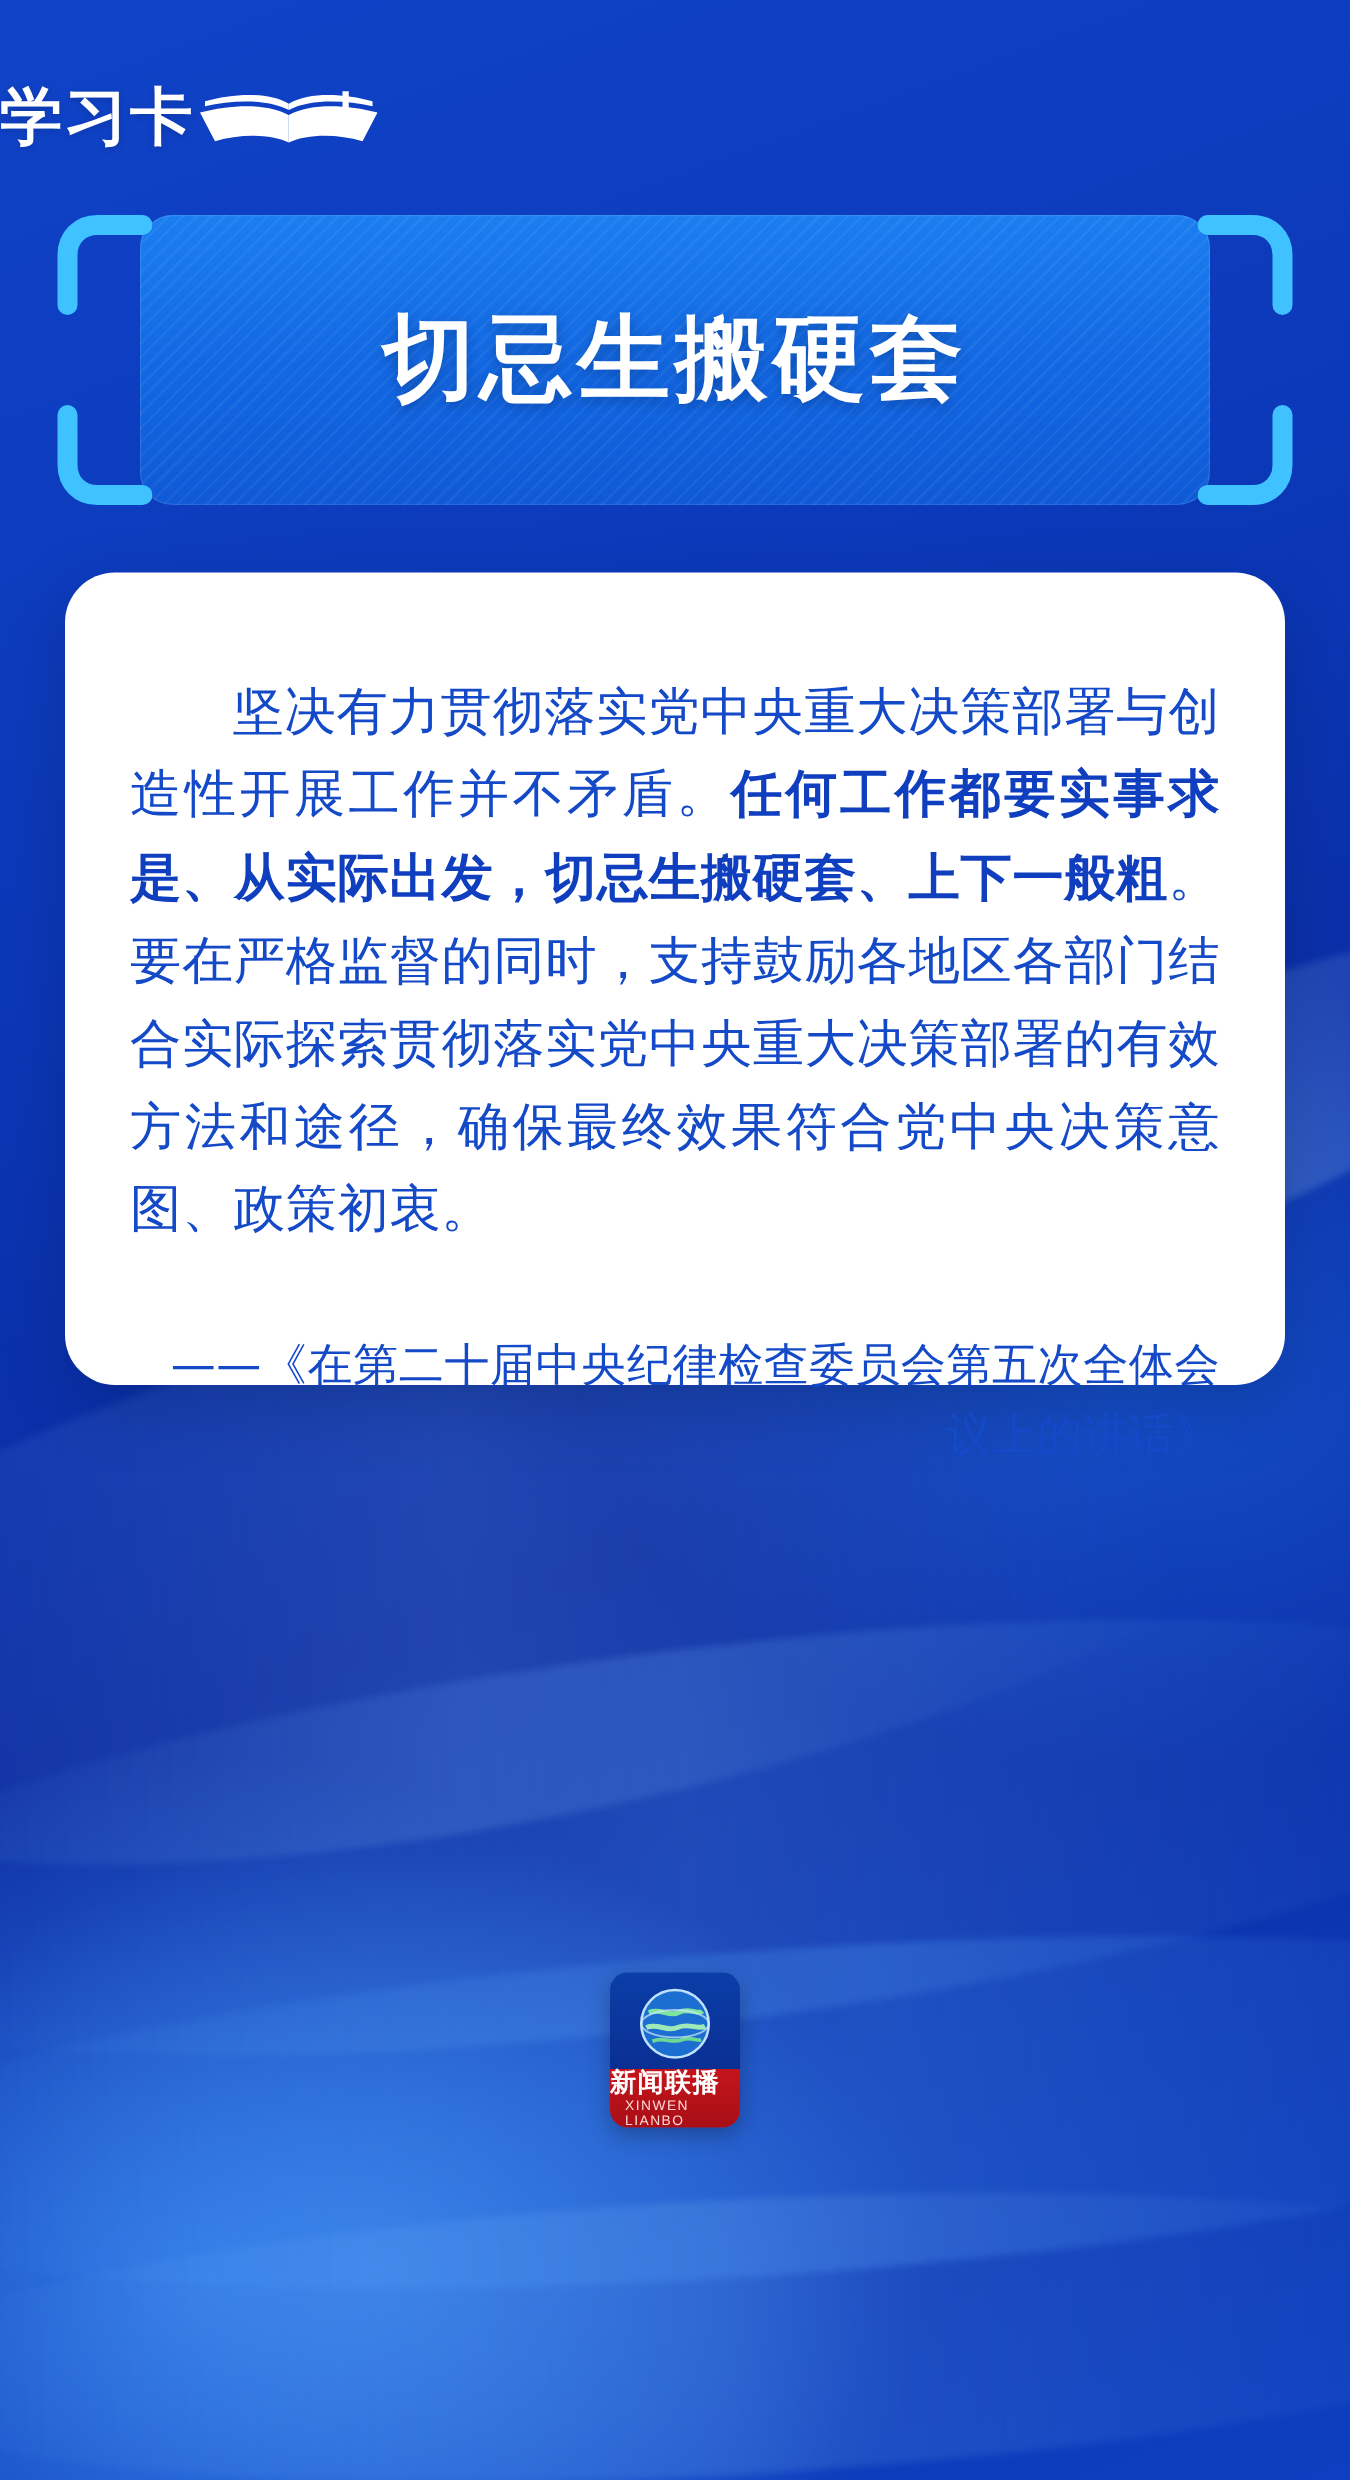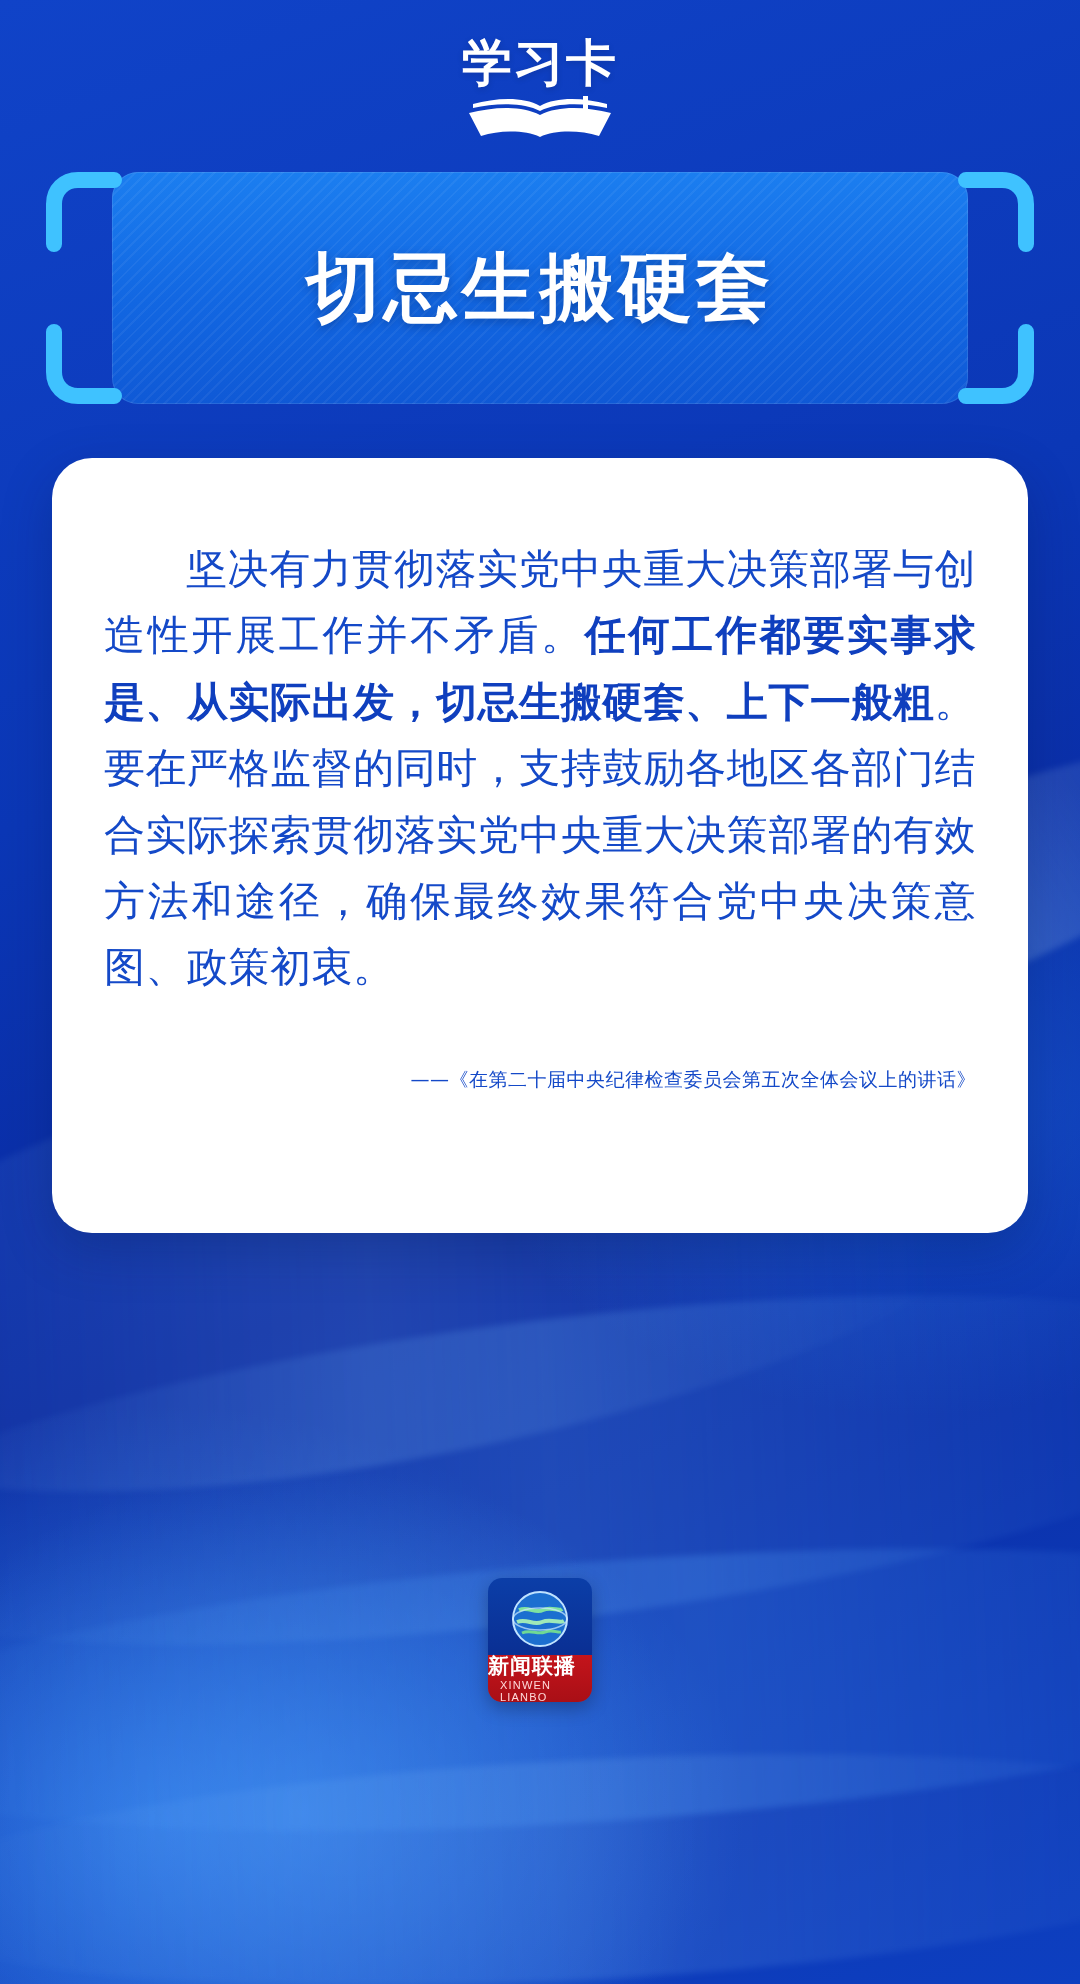--- a/index.html
+++ b/index.html
@@ -66,21 +66,21 @@
     pointer-events: none;
   }
 
   
   .logo {
     position: absolute;
     top: 38px;
     left: 0; right: 0;
     height: 110px;
     display: flex;
-    flex-direction: column;
+    flex-direction: row;
     align-items: center;
     justify-content: flex-start;
   }
   .logo-text {
     font-family: "DejaVu Serif", serif;
     font-size: 50px;
     font-weight: 700;
     color: #ffffff;
     letter-spacing: 2px;
     line-height: 1;
@@ -141,21 +141,21 @@
     text-shadow: 0 3px 10px rgba(4,30,90,.35);
   }
   .title-line { white-space: nowrap; }
 
   
   .card {
     position: absolute;
     left: 52px;
     top: 458px;
     width: 976px;
-    height: 775px;
+    height: 650px;
     background: #ffffff;
     border-radius: 40px;
     box-shadow: 0 18px 50px rgba(3,22,70,.25);
   }
   .card-body {
     position: absolute;
     left: 52px; right: 52px;
     top: 78px;
   }
   .para {
@@ -170,21 +170,21 @@
     letter-spacing: .5px;
   }
   .para b {
     font-weight: 700;
     color: #0f3fbe;
   }
   .source {
     margin-top: 64px;
     color: #1449c8;
     font-family: "DejaVu Sans", sans-serif;
-    font-size: 19px;
+    font-size: 36px;
     line-height: 1.55;
     text-align: right;
     letter-spacing: .5px;
   }
   .source .date {
     display: block;
   }
 
   
   .badge {

